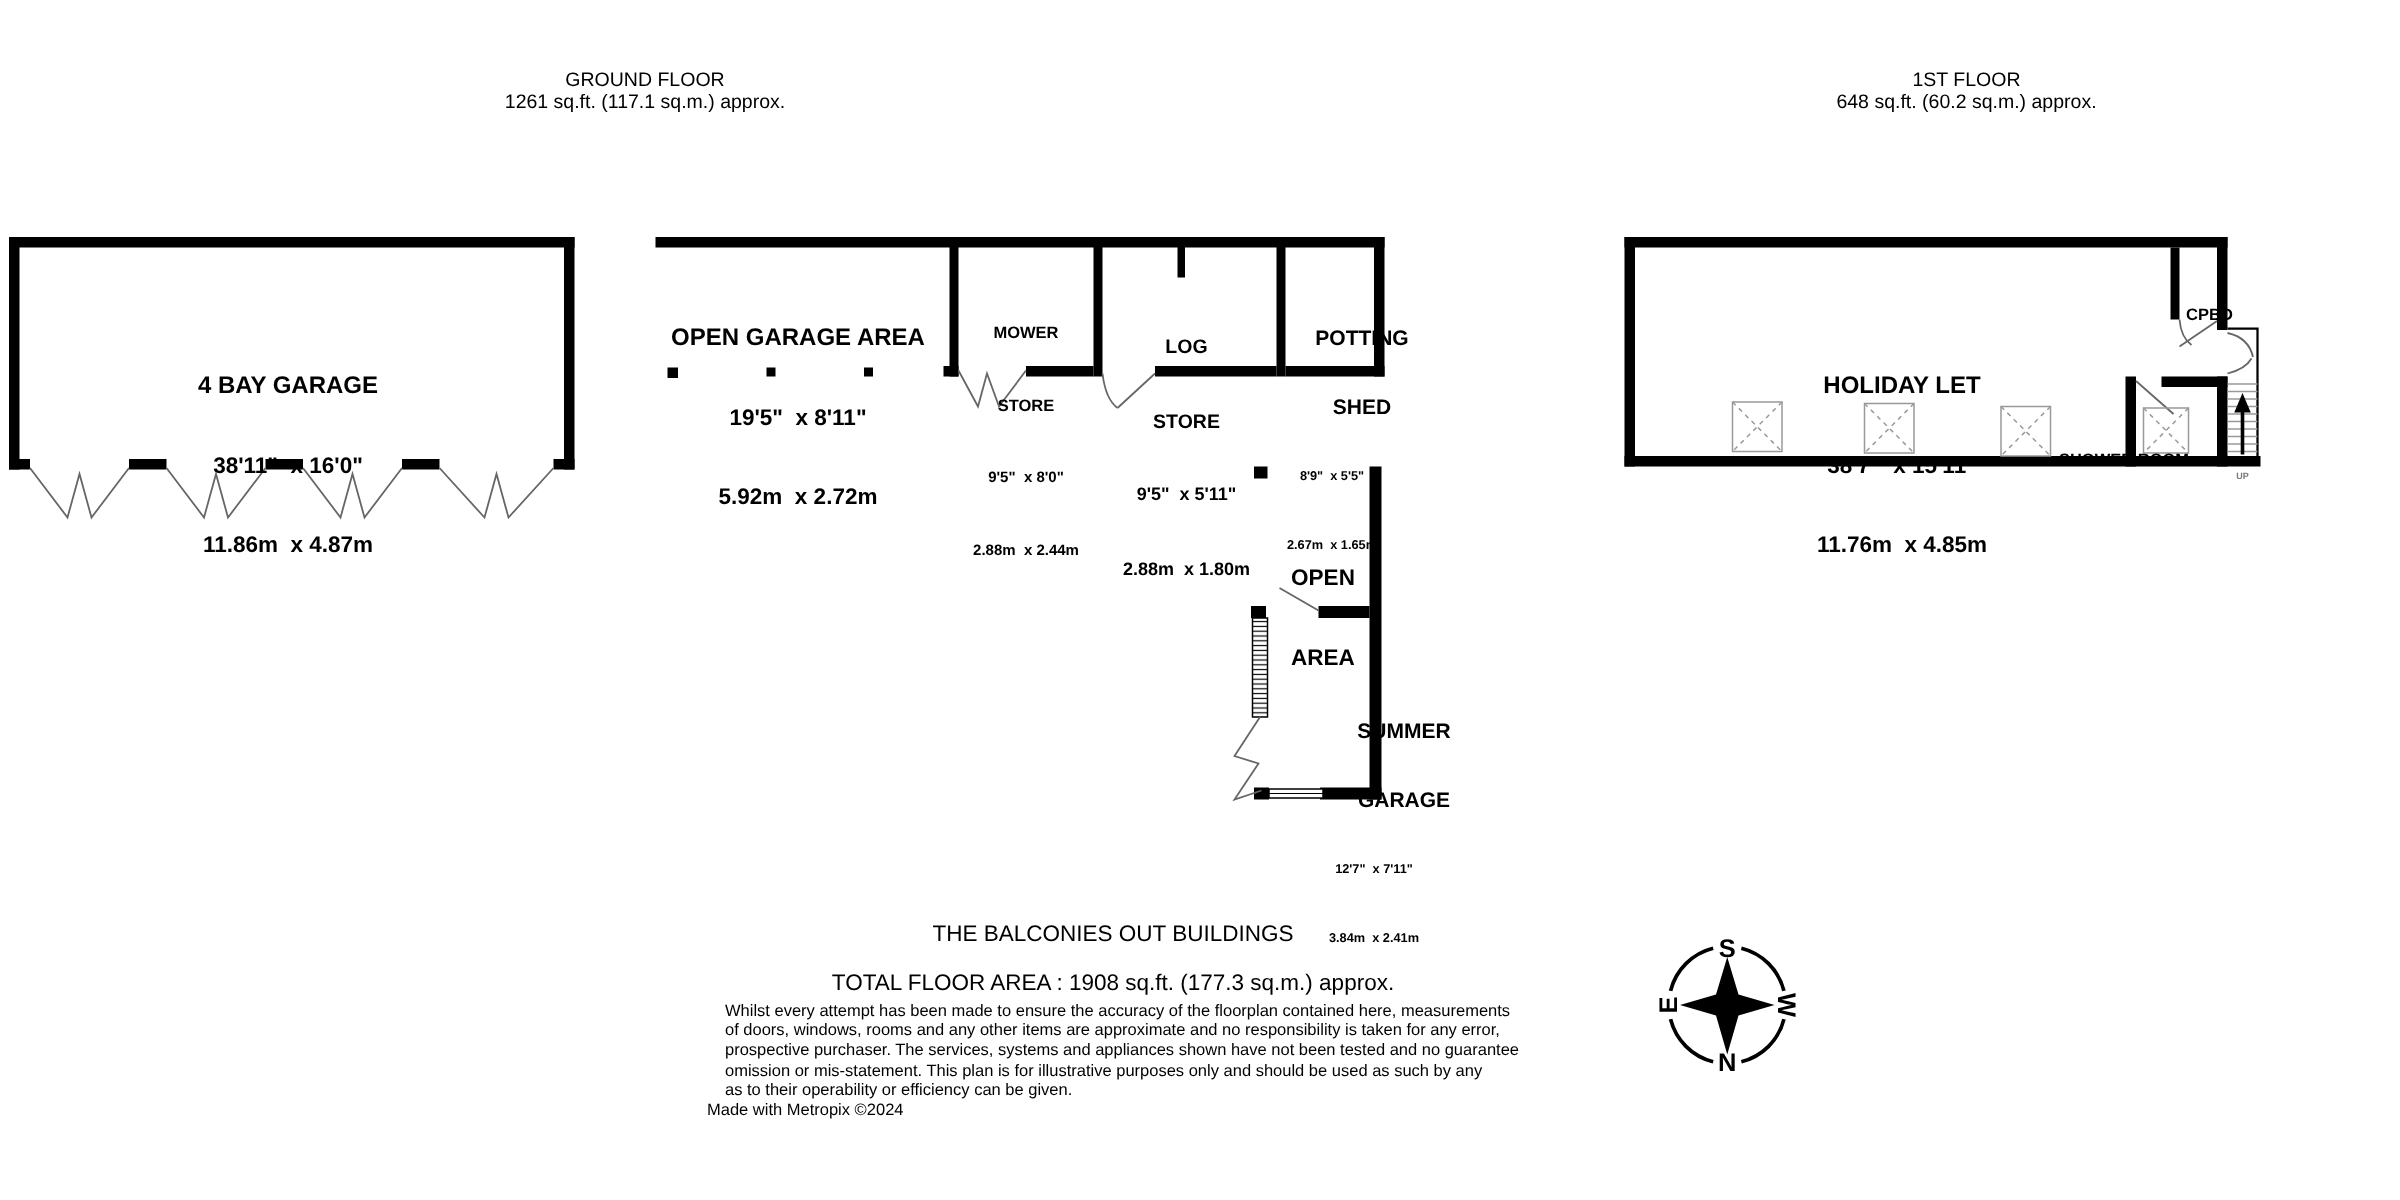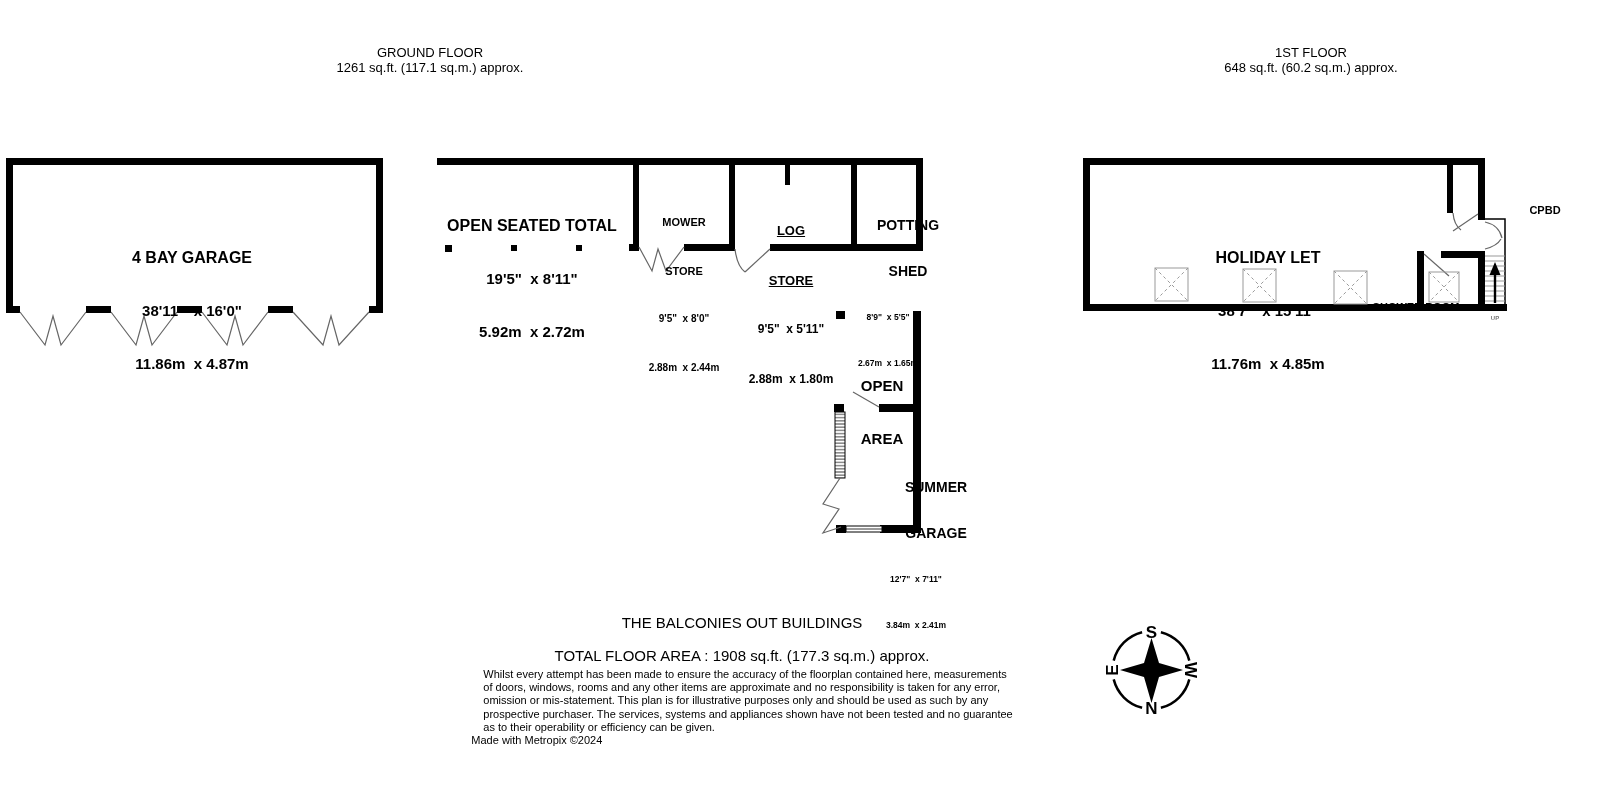--- a/index.html
+++ b/index.html
@@ -7,21 +7,21 @@
          font-family:"Liberation Sans","DejaVu Sans",sans-serif;color:#000;}
   svg{position:absolute;left:0;top:0;}
   .lbl{position:absolute;transform:translateX(-50%);text-align:center;font-weight:bold;white-space:pre;}
   .lbl div{white-space:pre;}
   .hdr{position:absolute;transform:translateX(-50%);text-align:center;font-weight:normal;
        font-size:13px;line-height:15px;}
   .big-name{font-size:16px;line-height:17px;}
   .big-dim{font-size:15px;line-height:17px;}
   .md-name{font-size:11px;line-height:12.5px;}
   .md-dim{font-size:10px;line-height:12.5px;}
-  .log-name{font-size:13px;line-height:13.5px;text-decoration:underline;}
+  .log-name{font-size:13px;line-height:13.5px;}
   .log-dim{font-size:12px;line-height:13.5px;}
   .sm-name{font-size:14px;line-height:10px;padding-left:40px;}
   .sm-dim{font-size:8.5px;line-height:10px;}
   .oa-name{font-size:15px;line-height:16.5px;}
   .tiny{font-size:11px;font-weight:bold;}
   .up-lbl{position:absolute;transform:translateX(-50%);font-size:6px;color:#777;font-weight:bold;}
   .footer{position:absolute;left:742px;transform:translateX(-50%);text-align:left;font-weight:normal;}
   .f-title{font-size:15px;}
   .f-total{font-size:15px;}
   .f-disc{font-size:11px;line-height:13.2px;margin-left:12px;}
@@ -185,21 +185,21 @@
     <div>648 sq.ft. (60.2 sq.m.) approx.</div>
   </div>
 
   <div class="lbl" style="left:192px;top:213px;">
     <div class="big-name">4 BAY GARAGE</div>
     <div class="big-dim">38'11"  x 16'0"</div>
     <div class="big-dim">11.86m  x 4.87m</div>
   </div>
 
   <div class="lbl" style="left:532px;top:181px;">
-    <div class="big-name">OPEN SEATED TOTAL</div>
+    <div class="big-name">OPEN GARAGE AREA</div>
     <div class="big-dim">19'5"  x 8'11"</div>
     <div class="big-dim">5.92m  x 2.72m</div>
   </div>
 
   <div class="lbl" style="left:684px;top:180px;">
     <div class="md-name">MOWER</div>
     <div class="md-name">STORE</div>
     <div class="md-dim">9'5"  x 8'0"</div>
     <div class="md-dim">2.88m  x 2.44m</div>
   </div>
@@ -229,34 +229,34 @@
     <div class="sm-dim">12'7"  x 7'11"</div>
     <div class="sm-dim">3.84m  x 2.41m</div>
   </div>
 
   <div class="lbl" style="left:1268px;top:213px;">
     <div class="big-name">HOLIDAY LET</div>
     <div class="big-dim">38'7"  x 15'11"</div>
     <div class="big-dim">11.76m  x 4.85m</div>
   </div>
 
-  <div class="lbl tiny" style="left:1545px;top:180px;">
+  <div class="lbl tiny" style="left:1473px;top:180px;">
     <div>CPBD</div>
   </div>
 
   <div class="lbl tiny" style="left:1416px;top:277px;">
     <div>SHOWER ROOM</div>
   </div>
 
   <div class="up-lbl" style="left:1495px;top:315px;">UP</div>
 
   <div class="footer f-title" style="top:614px;">THE BALCONIES OUT BUILDINGS</div>
   <div class="footer f-total" style="top:647px;">TOTAL FLOOR AREA : 1908 sq.ft. (177.3 sq.m.) approx.</div>
   <div class="footer" style="top:668px;">
     <div class="f-disc">Whilst every attempt has been made to ensure the accuracy of the floorplan contained here, measurements</div>
     <div class="f-disc">of doors, windows, rooms and any other items are approximate and no responsibility is taken for any error,</div>
+    <div class="f-disc">prospective purchaser. The services, systems and appliances shown have not been tested and no guarantee</div>
     <div class="f-disc">omission or mis-statement. This plan is for illustrative purposes only and should be used as such by any</div>
-    <div class="f-disc">prospective purchaser. The services, systems and appliances shown have not been tested and no guarantee</div>
     <div class="f-disc">as to their operability or efficiency can be given.</div>
     <div class="f-credit">Made with Metropix ©2024</div>
   </div>
 
 </div>
 
 </body></html>

